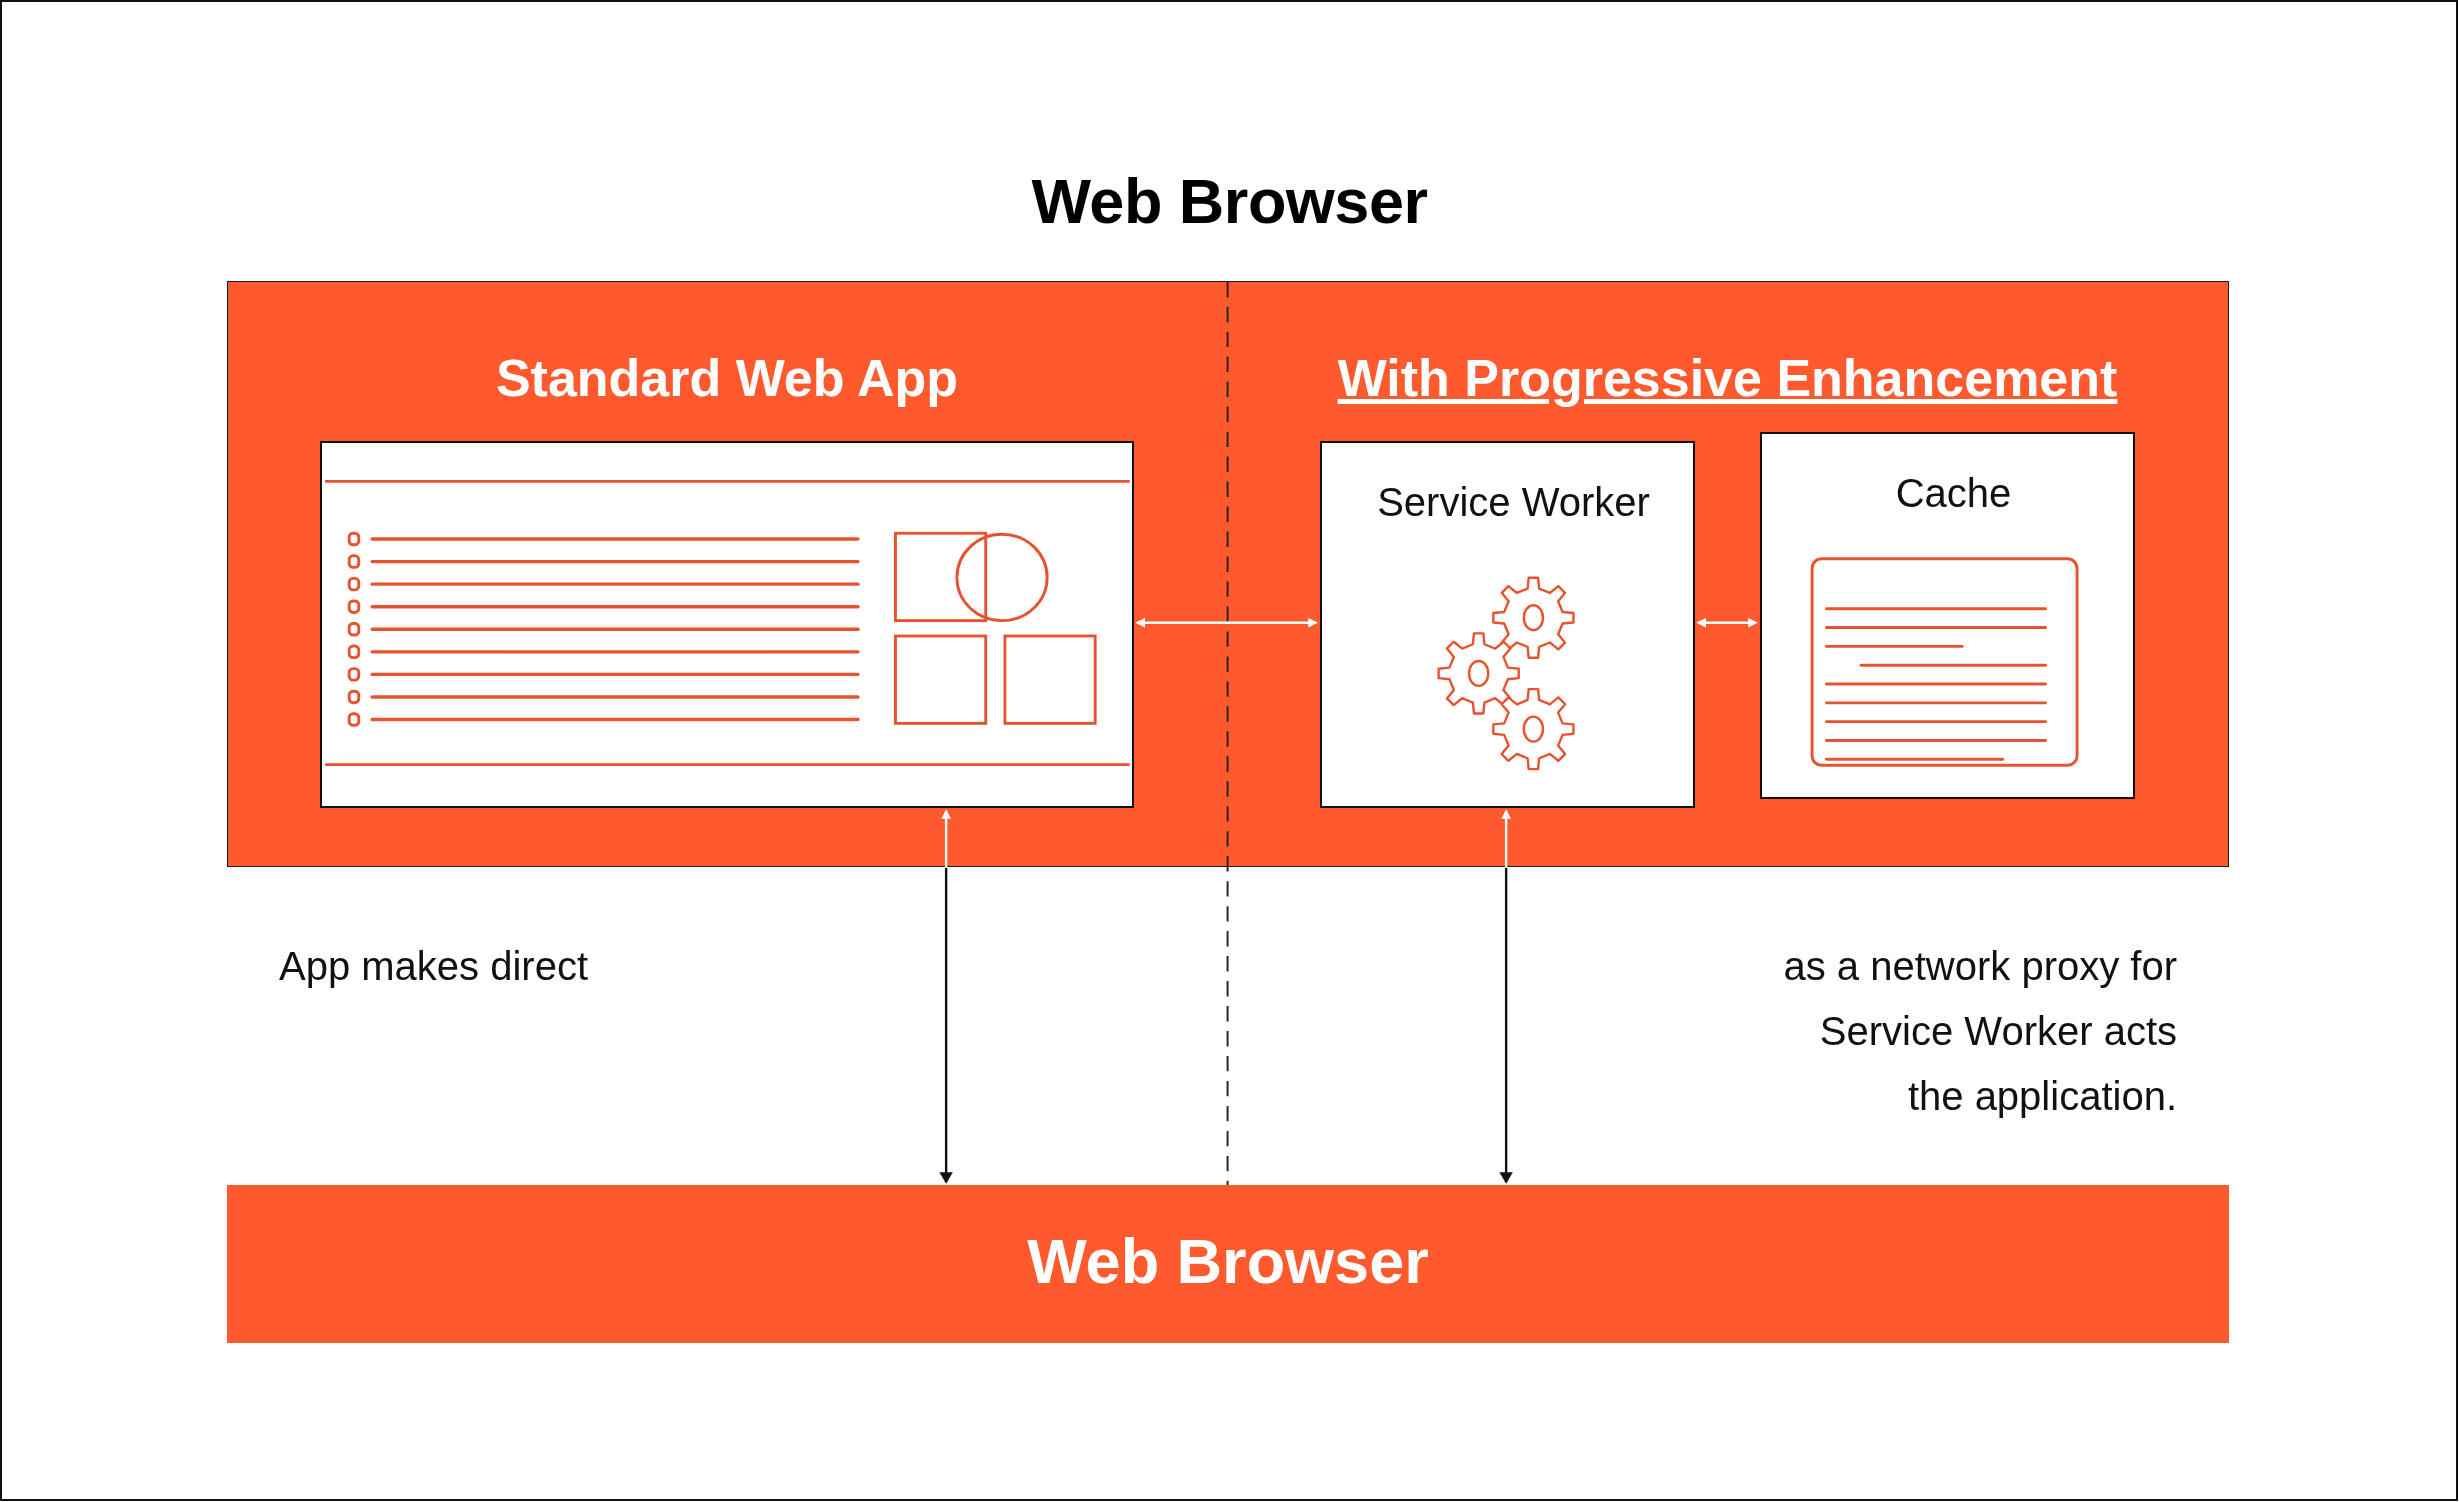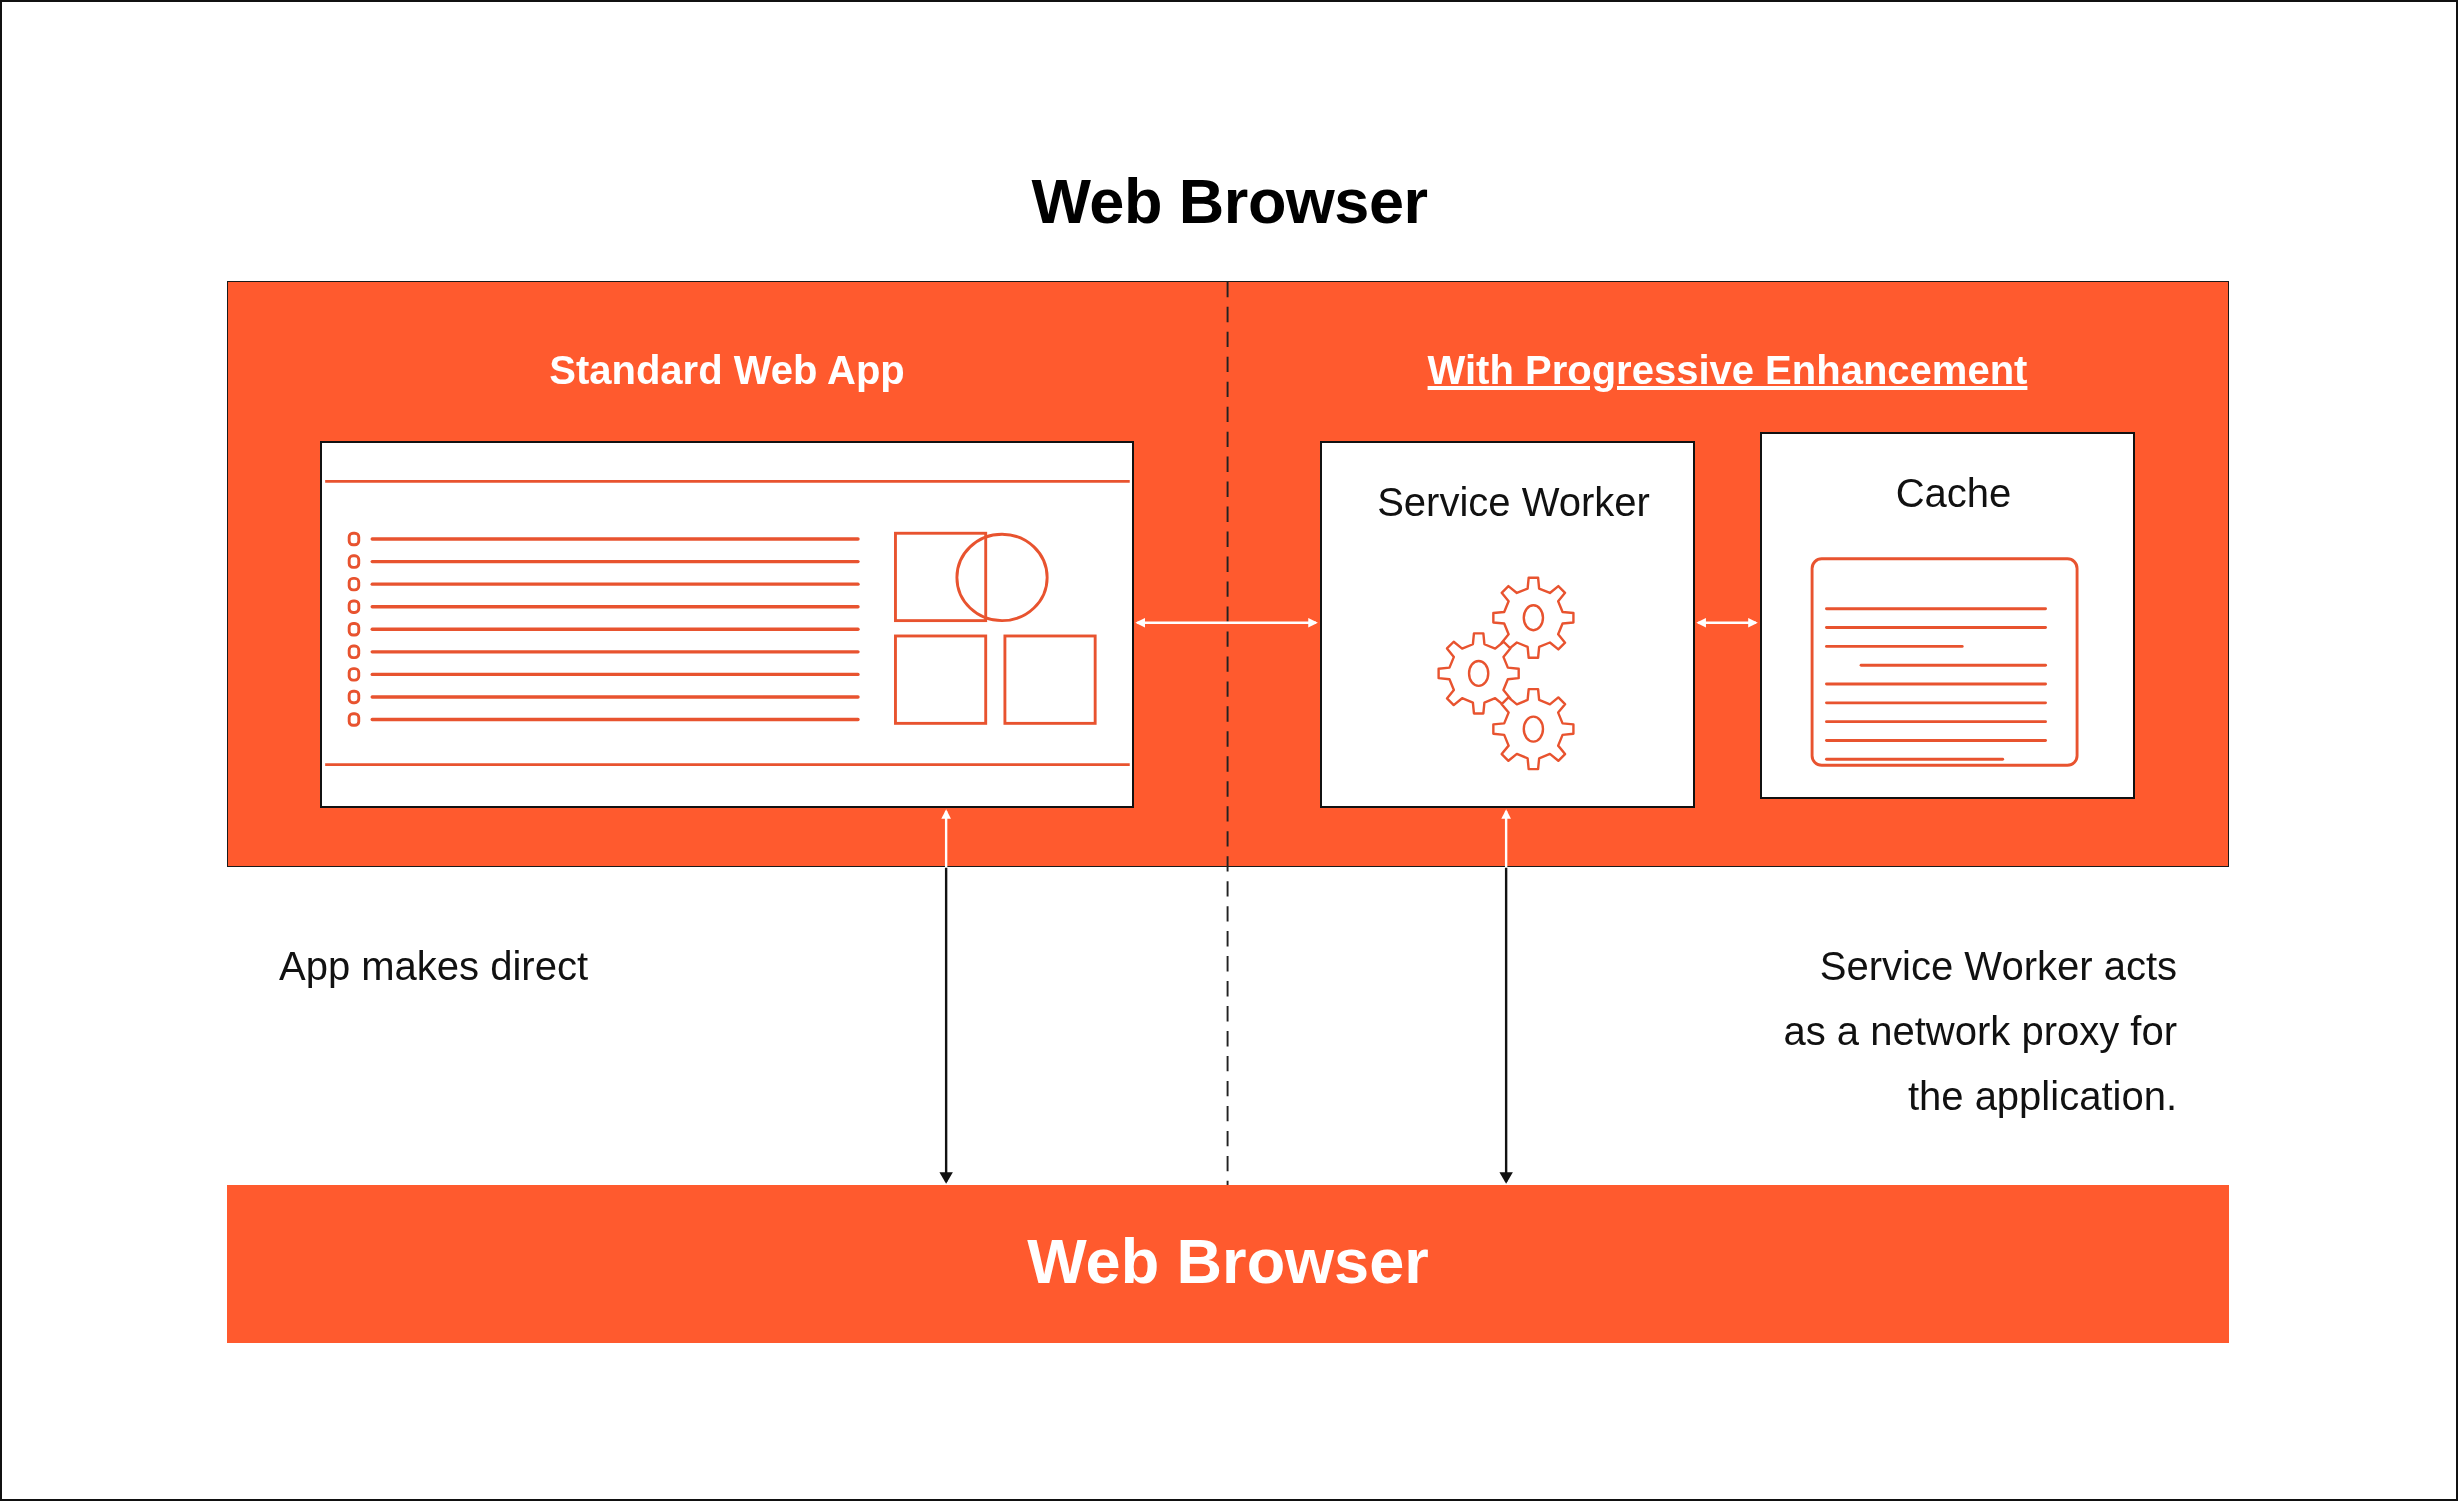--- a/index.html
+++ b/index.html
@@ -1,20 +1,20 @@
 <!DOCTYPE html>
 <html><head>
 <meta charset="utf-8">
 <style>
   html, body { margin:0; padding:0; background:#fff; }
   body { width:2459px; height:1503px; position:relative; overflow:hidden; font-family:"Liberation Sans", sans-serif; }
   .frame { position:absolute; left:0; top:0; width:2454px; height:1497px; border:2.9px solid #111; }
   .title { position:absolute; left:0; width:2459px; top:165px; text-align:center; font-weight:bold; font-size:63px; color:#000; letter-spacing:-0.5px; }
   .orange-box { position:absolute; left:227px; top:281px; width:2000px; height:584px; background:#FF5A2E; border:1.9px solid #1a1a1a; }
-  .section-title { position:absolute; top:348px; font-weight:bold; font-size:40px; color:#fff; text-align:center; }
+  .section-title { position:absolute; top:348px; font-weight:bold; font-size:52px; color:#fff; text-align:center; }
   .inner-box { position:absolute; background:#fff; border:2.9px solid #111; box-sizing:border-box; }
   .box-label { position:absolute; left:0; right:0; top:37px; text-align:center; font-size:40px; color:#111;padding-left:12px; }
   .caption { position:absolute; font-size:40px; color:#111; line-height:65px; }
   .bottom-bar { position:absolute; left:227px; top:1185px; width:2002px; height:158px; background:#FF5A2E; }
   .bottom-title { position:absolute; left:0; right:0; top:40px; text-align:center; font-weight:bold; font-size:63px; color:#fff; }
   svg.overlay { position:absolute; left:0; top:0; }
 </style>
 </head>
 <body>
 
@@ -105,21 +105,21 @@
   <line x1="985" y1="903" x2="985" y2="844" stroke="#fff" stroke-width="2.5" marker-end="url(#ah-white)"></line>
   <line x1="985" y1="903" x2="985" y2="1230" stroke="#111" stroke-width="2.5" marker-end="url(#ah-black)"></line>
   <line x1="1568" y1="903" x2="1568" y2="844" stroke="#fff" stroke-width="2.5" marker-end="url(#ah-white)"></line>
   <line x1="1568" y1="903" x2="1568" y2="1230" stroke="#111" stroke-width="2.5" marker-end="url(#ah-black)"></line>
 </svg>
 
 <div class="caption" style="left:279px;top:934px;">
   <div>App makes direct</div>
 </div>
 <div class="caption" style="right:282px;top:934px;text-align:right;">
+  <div>as a network proxy for</div>
   <div>Service Worker acts</div>
-  <div>as a network proxy for</div>
   <div>the application.</div>
 </div>
 
 <div class="bottom-bar">
   <div class="bottom-title">Web Browser</div>
 </div>
 
 
 </body></html>

